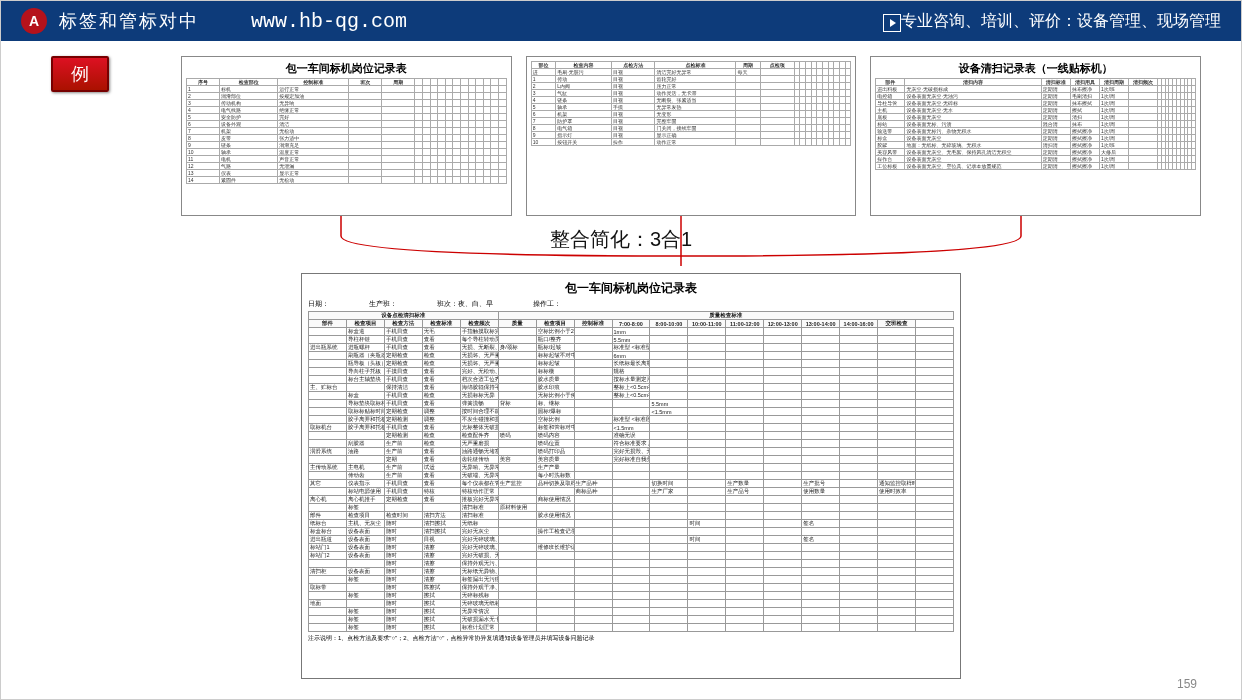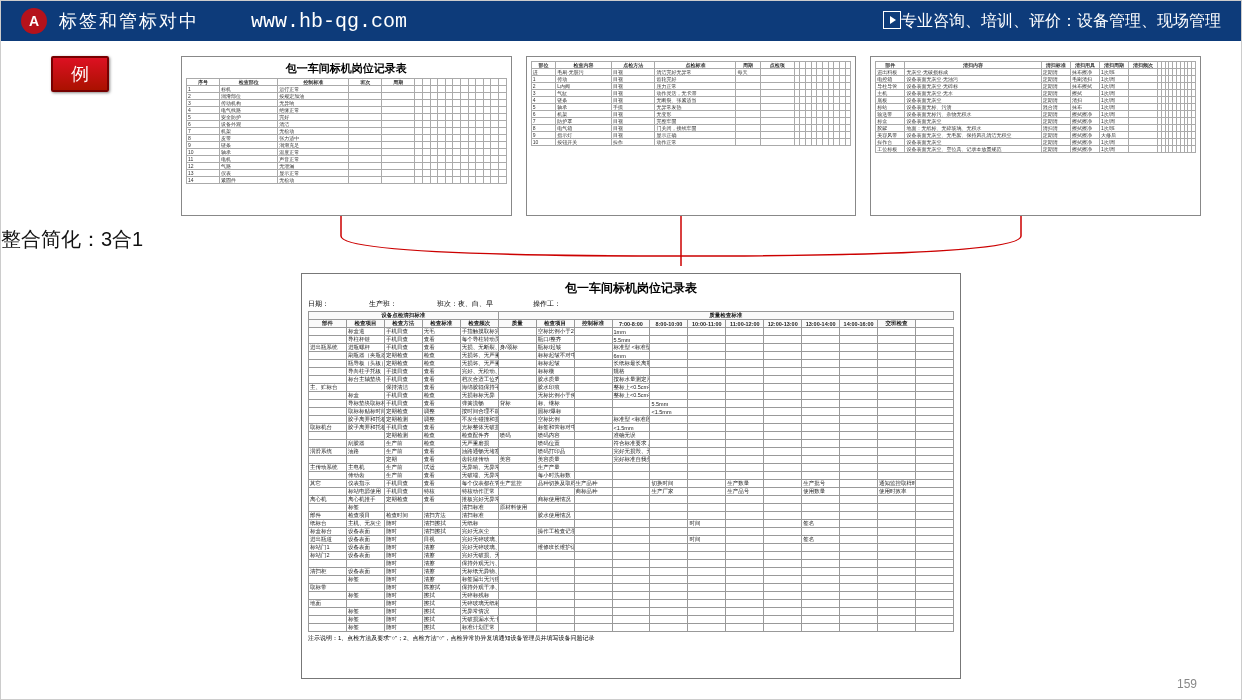--- a/index.html
+++ b/index.html
@@ -3,33 +3,33 @@
 <meta charset="utf-8">
 <style>
   * { box-sizing: border-box; margin: 0; padding: 0; }
   body { width: 1242px; height: 700px; font-family: "Microsoft YaHei", sans-serif; background: #fff; position: relative; overflow: hidden; border: 1px solid #ccc;}
   
   .topbar { height: 40px; background: #0d3b7a; color: #fff; display: flex; align-items: center; padding: 0 20px; justify-content: space-between;}
   .topbar-left { display: flex; align-items: center; gap: 12px;}
   .logo-circle { width: 26px; height: 26px; border-radius: 50%; background: #b5121b; display: inline-flex; align-items:center; justify-content:center; font-size:14px; font-weight:bold;}
   .brand { font-size: 18px; letter-spacing: 2px;}
   .url { font-size: 20px; margin-left: 40px; font-family: Liberation Mono, monospace;}
-  .topbar-right { display:flex; align-items:flex-start; font-size:16px;margin-left:31px;}
+  .topbar-right { display:flex; align-items:flex-end; font-size:16px;margin-left:31px;}
   .play-icon { width:18px; height:18px; border:1.5px solid #fff; display:inline-flex; align-items:center; justify-content:center;}
   .play-icon::after{content:"";border-left:6px solid #fff;border-top:4px solid transparent;border-bottom:4px solid transparent;margin-left:2px;}
   
   .badge-li { position:absolute; top:55px; left:50px; background: linear-gradient(#d12,#a10); color:#fff; padding:4px 18px; font-size:18px; border:2px solid #700; border-radius:2px; box-shadow:1px 1px 3px #888;}
   
   .thumbs { position:absolute; top:55px; left:180px; right:40px; display:flex; gap:14px;}
   .thumb-card { flex:1; border:1px solid #888; background:#fff; height:160px; padding:4px; overflow:hidden;}
   .thumb-title { text-align:center; font-size:11px; font-weight:bold; margin-bottom:2px;}
   .mini-table { width:100%; border-collapse:collapse; font-size:5px; color:#333;}
   .mini-table td, .mini-table th { border:0.5px solid #aaa; height:6px; padding:0 1px; white-space:nowrap; overflow:hidden;}
   
-  .funnel-label { position:absolute; top:225px; left:0; right:0; text-align:left; font-size:20px; color:#111;}
+  .funnel-label { position:absolute; top:225px; left:0; right:0; text-align:center; font-size:20px; color:#111;}
   
   .connectors { position:absolute; top:215px; left:180px; right:40px; height:50px;}
   
   .big-card { position:absolute; top:272px; left:300px; width:660px; bottom:20px; border:1px solid #777; background:#fff; padding:6px; overflow:hidden;}
   .big-title { text-align:center; font-size:12px; font-weight:bold; margin-bottom:2px;}
   .meta-row { font-size:7px; display:flex; gap:40px; margin-bottom:2px;}
   .big-table { width:100%; border-collapse:collapse; font-size:5.5px; color:#222; table-layout:fixed;}
   .big-table td, .big-table th { border:0.5px solid #999; height:8px; padding:0 1px; overflow:hidden; white-space:nowrap;}
   .big-table th { font-weight:bold; background:#fafafa;}
   
@@ -561,20 +561,21 @@
             <td></td>
             <td></td>
             <td></td>
             <td></td>
             <td></td>
           </tr>
         </tbody>
       </table>
   </div>
   <div class="thumb-card">
+    <div class="thumb-title">设备清扫记录表（一线贴标机）</div>
     <table class="mini-table" id="mini3">
         <tbody>
           <tr>
             <th>部件</th>
             <th>清扫内容</th>
             <th>清扫标准</th>
             <th>清扫用具</th>
             <th>清扫周期</th>
             <th>清扫频次</th>
             <th></th>

